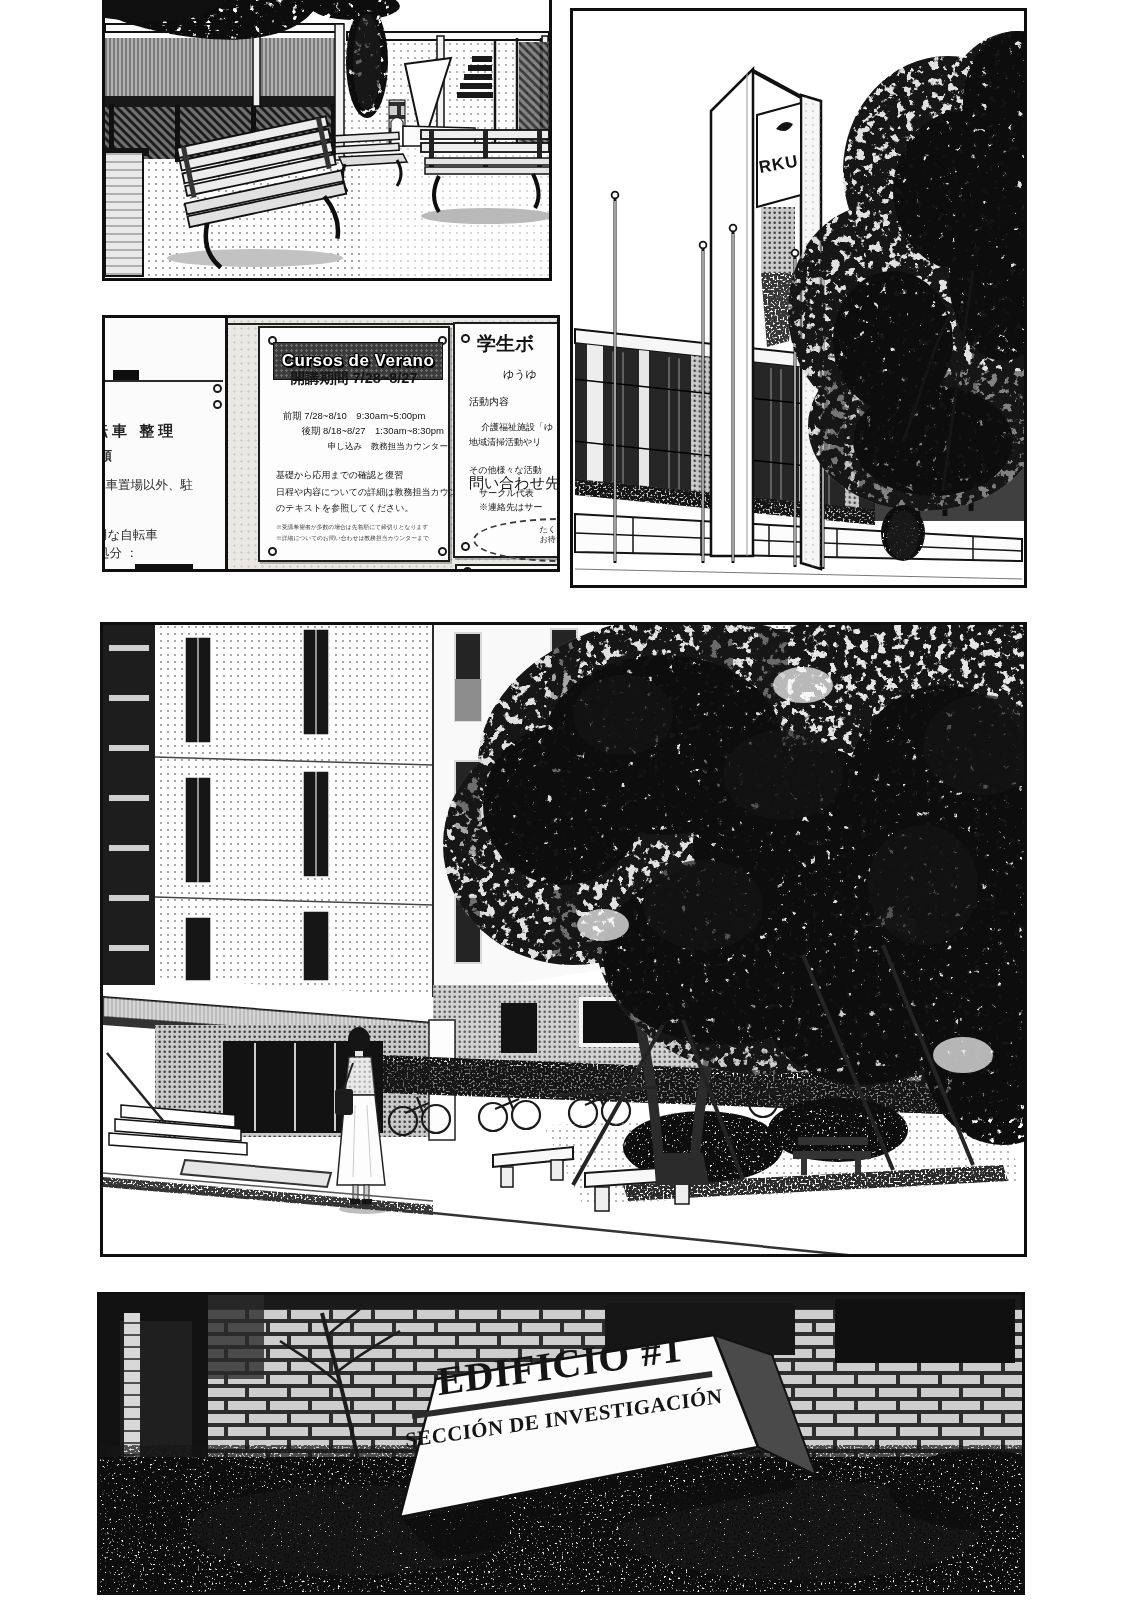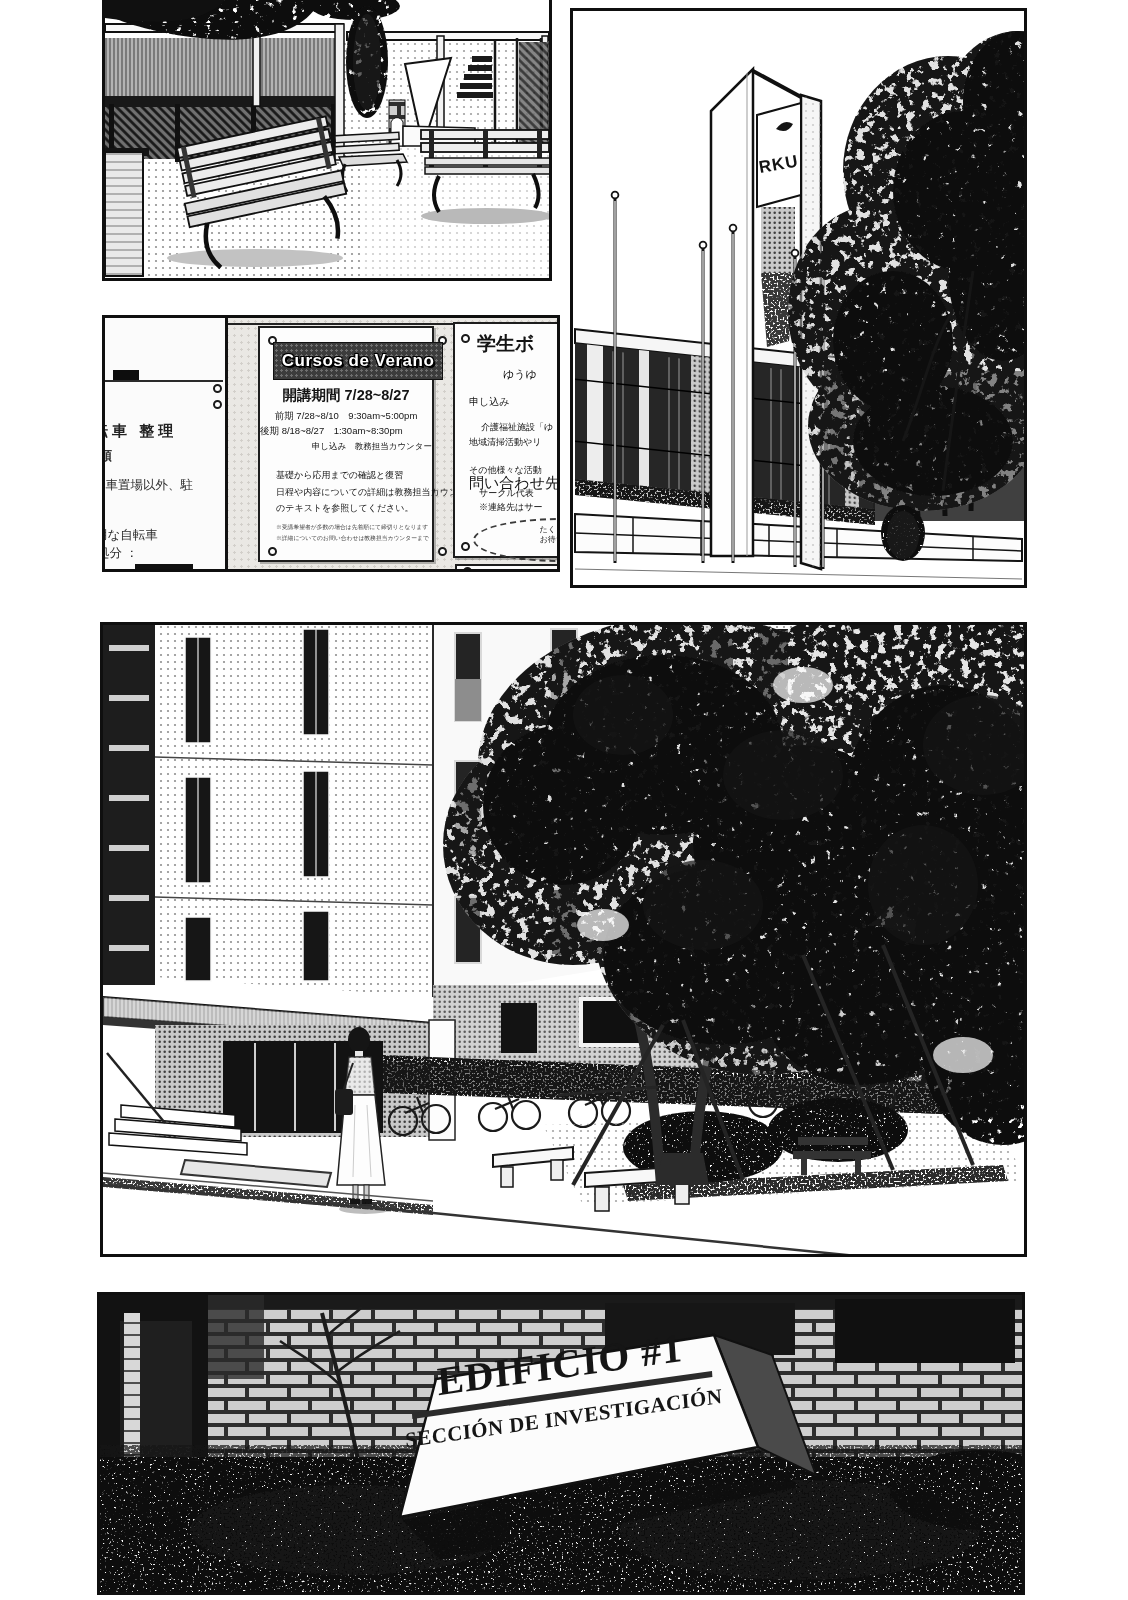--- a/index.html
+++ b/index.html
@@ -296,45 +296,45 @@
       <div class="pin" style="left:108px;top:66px;"></div>
       <div class="pin" style="left:108px;top:82px;"></div>
       <div class="abs jp" style="left:-12px;top:104px;font-size:15px;font-weight:bold;letter-spacing:4px;color:#222;">転車 整理</div>
       <div class="abs jp" style="left:-6px;top:130px;font-size:13px;font-weight:bold;color:#333;">頓</div>
       <div class="abs jp" style="left:-12px;top:160px;font-size:12.5px;color:#2c2c2c;">転車置場以外、駐</div>
       <div class="abs jp" style="left:-10px;top:210px;font-size:12.5px;color:#2c2c2c;">用な自転車</div>
       <div class="abs jp" style="left:-8px;top:228px;font-size:12.5px;color:#2c2c2c;">処分 ：</div>
       <div class="abs" style="left:30px;top:246px;width:58px;height:6px;background:#111;"></div>
     </div>
 
-    <div class="poster" style="left:153px;top:8px;width:176px;height:236px;">
+    <div class="poster" style="left:153px;top:8px;width:192px;height:236px;">
       <div class="pin" style="left:8px;top:8px;"></div>
       <div class="pin" style="left:178px;top:8px;"></div>
       <div class="pin" style="left:8px;top:219px;"></div>
       <div class="pin" style="left:178px;top:219px;"></div>
       <div class="summer-header" style="left:13px;top:14px;width:168px;height:36px;">
         <span class="summer-title">Cursos de Verano</span>
       </div>
-      <div class="abs jp" style="left:0;right:0;top:58px;text-align:center;font-size:14.5px;font-weight:bold;">開講期間 7/28~8/27</div>
+      <div class="abs jp" style="left:0;right:0;top:41px;text-align:center;font-size:14.5px;font-weight:bold;">開講期間 7/28~8/27</div>
       <div class="abs jp" style="left:0;right:0;top:82px;text-align:center;font-size:9.5px;">前期 7/28~8/10　9:30am~5:00pm</div>
-      <div class="abs jp" style="left:0;right:12px;top:97px;text-align:left;font-size:9.5px;">後期 8/18~8/27　1:30am~8:30pm</div>
+      <div class="abs jp" style="left:0;right:4px;top:97px;text-align:right;font-size:9.5px;">後期 8/18~8/27　1:30am~8:30pm</div>
       <div class="abs jp" style="left:0;right:0;top:113px;text-align:right;font-size:8.5px;">申し込み　教務担当カウンター</div>
       <div class="abs jp" style="left:16px;top:142px;font-size:9px;">基礎から応用までの確認と復習</div>
       <div class="abs jp" style="left:16px;top:159px;font-size:9px;">日程や内容についての詳細は教務担当カウンター</div>
       <div class="abs jp" style="left:16px;top:175px;font-size:9px;">のテキストを参照してください。</div>
       <div class="abs jp" style="left:16px;top:196px;font-size:5.8px;color:#444;">※受講希望者が多数の場合は先着順にて締切りとなります</div>
       <div class="abs jp" style="left:16px;top:207px;font-size:5.8px;color:#444;">※詳細についてのお問い合わせは教務担当カウンターまで</div>
     </div>
 
     <div class="poster" style="left:348px;top:4px;width:225px;height:236px;">
       <div class="pin" style="left:6px;top:10px;"></div>
       <div class="pin" style="left:6px;top:218px;"></div>
       <div class="abs jp" style="left:22px;top:8px;font-size:19px;font-weight:bold;">学生ボ</div>
       <div class="abs jp" style="left:48px;top:44px;font-size:11px;text-align:right;">ゆうゆ</div>
-      <div class="abs jp" style="left:14px;top:72px;font-size:10px;">申し込み</div>
+      <div class="abs jp" style="left:14px;top:72px;font-size:10px;">活動内容</div>
       <div class="abs jp" style="left:14px;top:98px;font-size:9px;margin-left:12px;">介護福祉施設「ゆ</div>
       <div class="abs jp" style="left:14px;top:113px;font-size:9px;">地域清掃活動やリ</div>
       <div class="abs jp" style="left:14px;top:141px;font-size:9px;">その他様々な活動</div>
       <div class="abs jp" style="left:14px;top:150px;font-size:15px;">問い合わせ先</div>
       <div class="abs jp" style="left:24px;top:164px;font-size:9px;">サークル代表</div>
       <div class="abs jp" style="left:24px;top:178px;font-size:9px;">※連絡先はサー</div>
       <div class="balloon" style="left:18px;top:194px;width:170px;height:40px;">
         <div class="jp" style="margin-top:5px;font-size:8px;">たくさんの</div>
         <div class="jp" style="font-size:8px;">お待ちして</div>
       </div>

